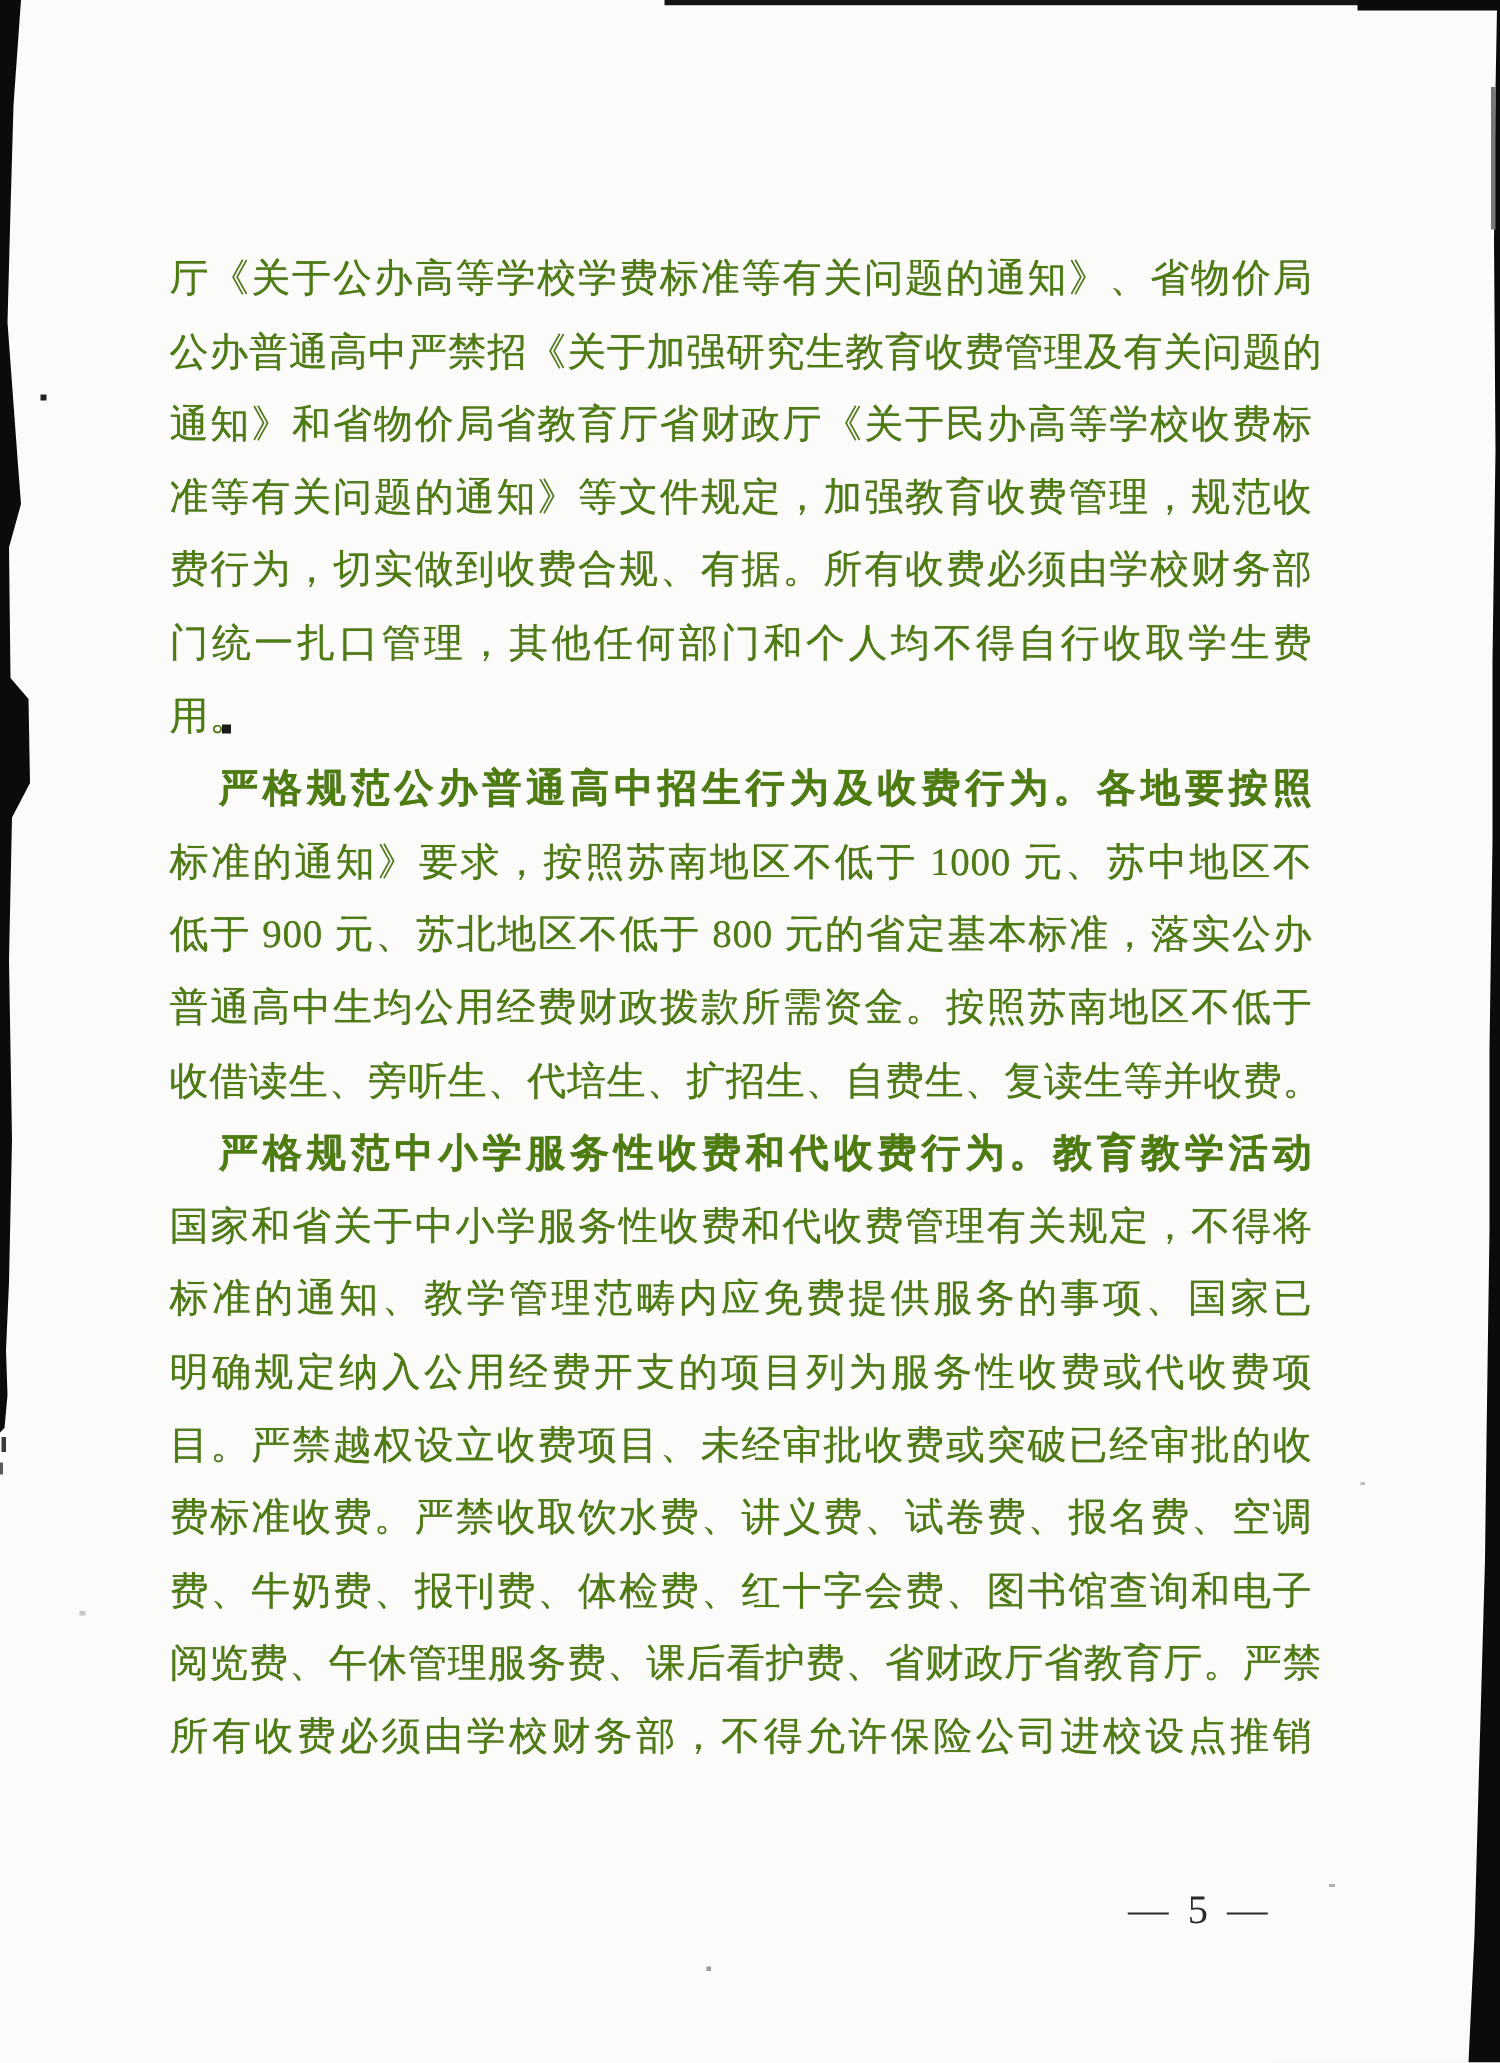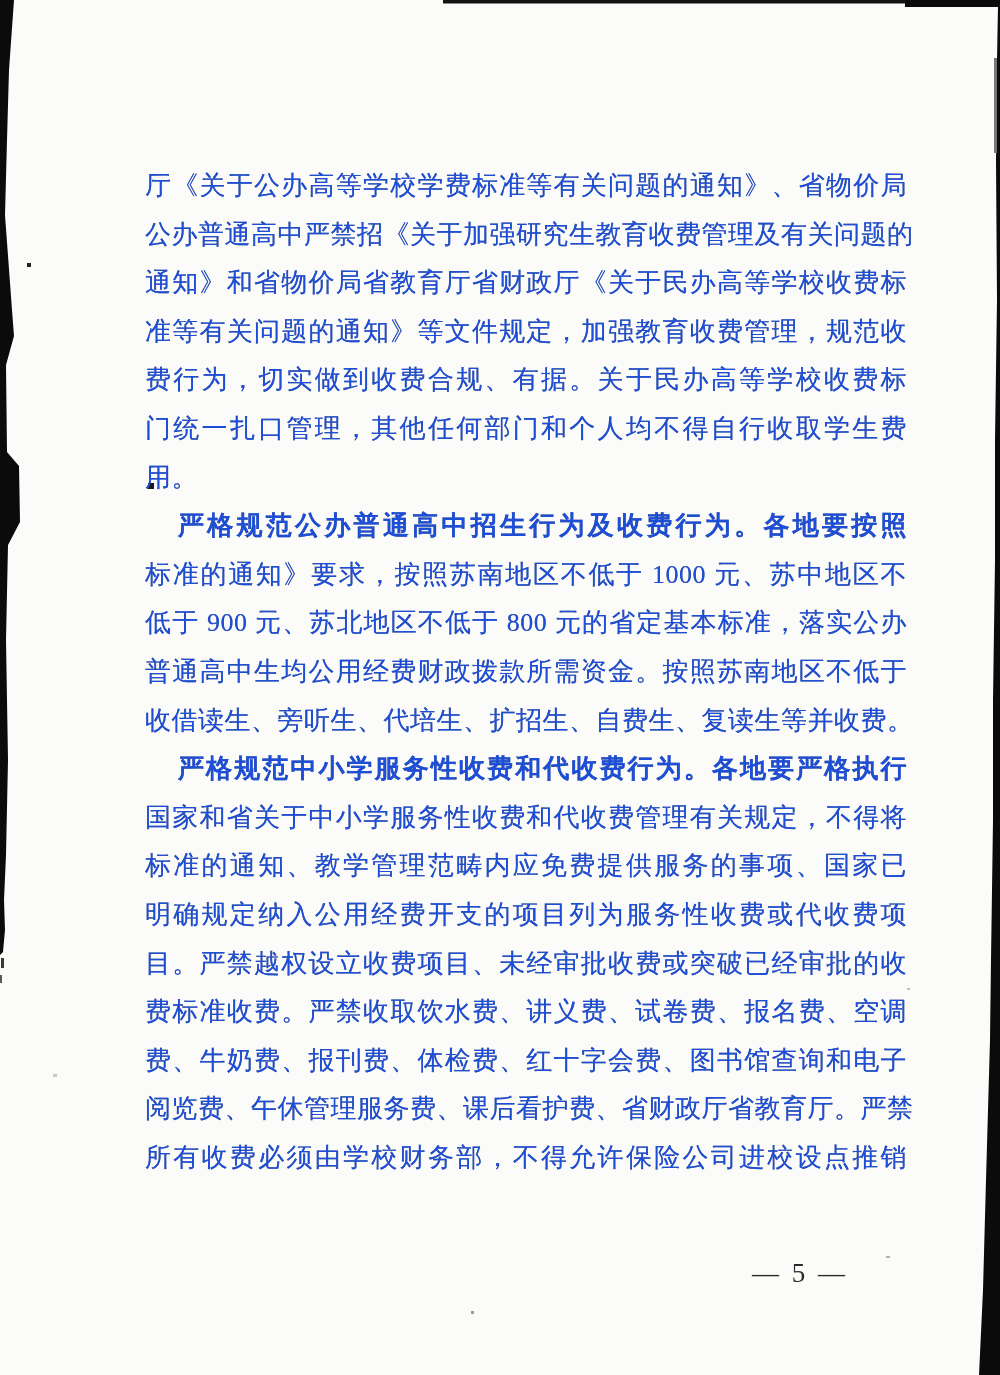--- a/index.html
+++ b/index.html
@@ -22,23 +22,22 @@
   }
 
   .doc-body {
     position: absolute;
     top: 162px;
     left: 113px;
     width: 762px;
     font-size: 26px;
     line-height: 48.6px;
     letter-spacing: 0.5px;
-    color: #1d4ed8;
+    color: #4d7c0f;
     text-shadow: 0 0 0.5px rgba(20,20,20,0.55);
-    margin-left: 32px;
   }
 
   .doc-body .line {
     text-align: justify;
     text-align-last: justify;
     white-space: nowrap;
     height: 48.6px;
   }
   .doc-body .line.indent { text-indent: 33px; font-weight: bold; }
   .doc-body .line.no-fill { text-align-last: left; }
@@ -76,29 +75,29 @@
     <rect x="886" y="1256" width="4" height="2" fill="#b0b0b0"></rect>
     <rect x="53" y="1074" width="4" height="3" fill="#c8c8c8"></rect>
     <rect x="907" y="988" width="3" height="2" fill="#bfbfbf"></rect>
   </svg>
 
   <div class="doc-body">
       <div class="line">厅《关于公办高等学校学费标准等有关问题的通知》、省物价局</div>
       <div class="line">公办普通高中严禁招《关于加强研究生教育收费管理及有关问题的</div>
       <div class="line">通知》和省物价局省教育厅省财政厅《关于民办高等学校收费标</div>
       <div class="line">准等有关问题的通知》等文件规定，加强教育收费管理，规范收</div>
-      <div class="line">费行为，切实做到收费合规、有据。关于民办高等学校收费标</div>
+      <div class="line">费行为，切实做到收费合规、有据。所有收费必须由学校财务部</div>
       <div class="line">门统一扎口管理，其他任何部门和个人均不得自行收取学生费</div>
       <div class="line no-fill">用。</div>
       <div class="line indent">严格规范公办普通高中招生行为及收费行为。各地要按照</div>
       <div class="line">标准的通知》要求，按照苏南地区不低于 1000 元、苏中地区不</div>
       <div class="line">低于 900 元、苏北地区不低于 800 元的省定基本标准，落实公办</div>
       <div class="line">普通高中生均公用经费财政拨款所需资金。按照苏南地区不低于</div>
       <div class="line">收借读生、旁听生、代培生、扩招生、自费生、复读生等并收费。</div>
-      <div class="line indent">严格规范中小学服务性收费和代收费行为。各地要严格执行</div>
+      <div class="line indent">严格规范中小学服务性收费和代收费行为。教育教学活动</div>
       <div class="line">国家和省关于中小学服务性收费和代收费管理有关规定，不得将</div>
       <div class="line">标准的通知、教学管理范畴内应免费提供服务的事项、国家已</div>
       <div class="line">明确规定纳入公用经费开支的项目列为服务性收费或代收费项</div>
       <div class="line">目。严禁越权设立收费项目、未经审批收费或突破已经审批的收</div>
       <div class="line">费标准收费。严禁收取饮水费、讲义费、试卷费、报名费、空调</div>
       <div class="line">费、牛奶费、报刊费、体检费、红十字会费、图书馆查询和电子</div>
       <div class="line">阅览费、午休管理服务费、课后看护费、省财政厅省教育厅。严禁</div>
       <div class="line">所有收费必须由学校财务部，不得允许保险公司进校设点推销</div>
     </div>
 

